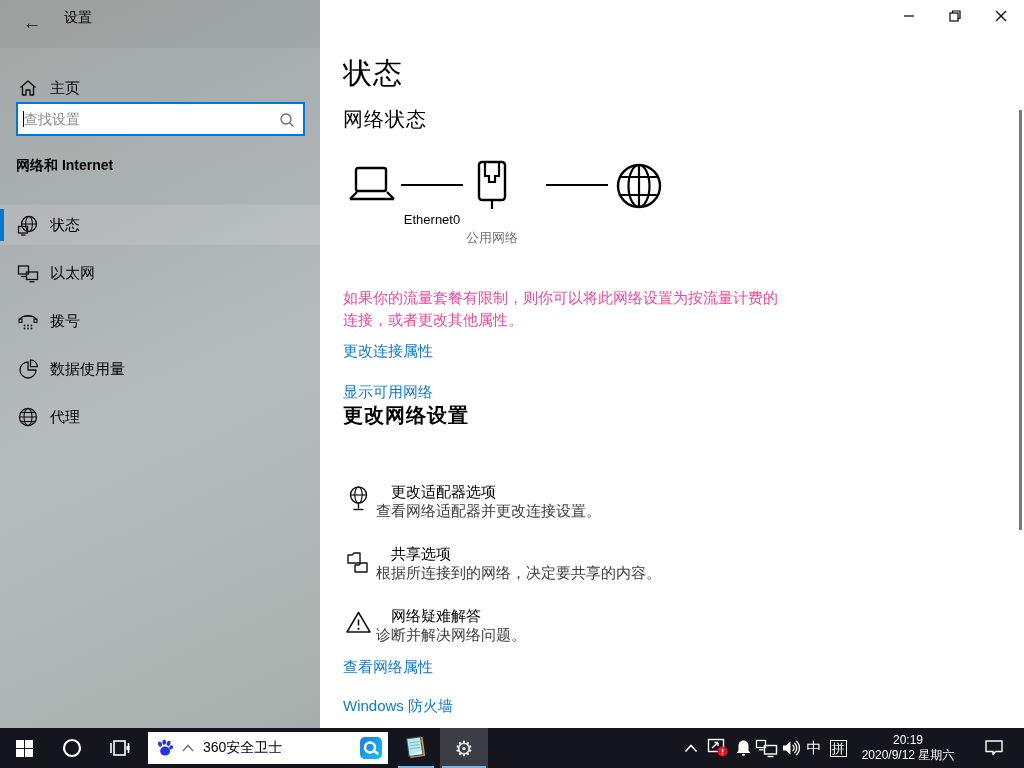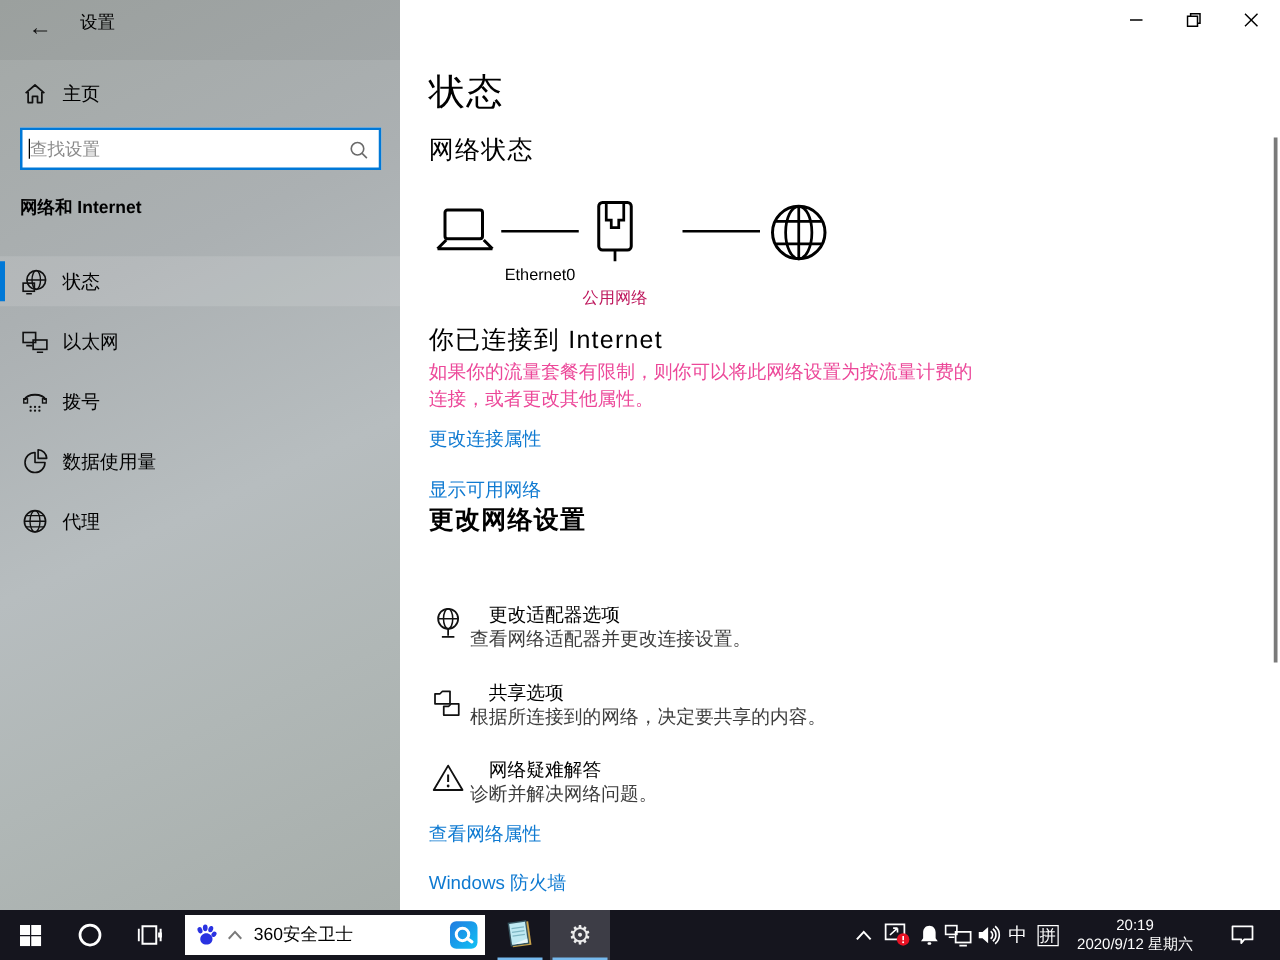--- a/index.html
+++ b/index.html
@@ -11,21 +11,21 @@
   #window { position:absolute; left:0; top:0; width:1024px; height:728px; background:#fff; }
 
   
   #sidebar { position:absolute; left:0; top:0; width:320px; height:728px;
     background:linear-gradient(155deg,#a3a8a6 0%,#abb0b2 30%,#b7bdbf 55%,#b0b7b6 75%,#a7aeab 100%); }
   #sidebar .titleband { position:absolute; left:0; top:0; width:320px; height:48px; background:rgba(0,0,0,0.045); }
   .back-btn { position:absolute; left:14px; top:5px; width:36px; height:36px; border:none; background:transparent;
     font-size:19px; color:#111; cursor:pointer; }
   .app-title { position:absolute; left:64px; top:9px; font-size:14px; color:#000; }
 
-  .home-row { position:absolute; left:0; top:58px; width:384px; height:36px; cursor:pointer; }
+  .home-row { position:absolute; left:0; top:71px; width:384px; height:36px; cursor:pointer; }
   .home-row svg { position:absolute; left:18px; top:7px; }
   .home-row .lbl { position:absolute; left:50px; top:8px; font-size:15px; color:#000; }
 
   .searchbox { position:absolute; left:16px; top:102px; width:289px; height:34px; background:#fff;
     border:2px solid #0078d7; }
   .searchbox input { position:absolute; left:6px; top:0; width:250px; height:30px; border:none; outline:none;
     background:transparent; font-size:14px; color:#000; font-family:inherit; }
   .searchbox input::placeholder { color:#8a8a8a; opacity:1; }
   .searchbox .caret { position:absolute; left:5px; top:7px; width:1px; height:16px; background:#000; }
   .searchbox .mag { position:absolute; right:7px; top:7px; }
@@ -54,21 +54,21 @@
 
   
   .diagram { position:absolute; left:23px; top:160px; width:420px; height:90px; }
   .diagram .laptop { position:absolute; left:4px; top:6px; }
   .diagram .wire1 { position:absolute; left:58px; top:24px; width:62px; height:2px; background:#000; }
   .diagram .plug { position:absolute; left:130px; top:0px; }
   .diagram .wire2 { position:absolute; left:203px; top:24px; width:62px; height:2px; background:#000; }
   .diagram .globe { position:absolute; left:272px; top:2px; }
   .diagram .cap1 { position:absolute; left:149px; top:52px; width:120px; transform:translateX(-50%); margin-left:0;
     text-align:center; font-size:13px; color:#000; left:89px; }
-  .diagram .cap2 { position:absolute; left:89px; top:69px; width:120px; text-align:center; font-size:13px; color:#be185d; }
+  .diagram .cap2 { position:absolute; left:89px; top:69px; width:120px; text-align:center; font-size:13px; color:#737373; }
 
   .desc { position:absolute; left:23px; top:287px; width:445px; font-size:15px; line-height:22px; color:#ec4899; }
   .link { position:absolute; left:23px; font-size:15px; color:#0f7ad1; text-decoration:none; cursor:pointer; }
   #link-change-conn { top:342px; }
   #link-show-nets  { top:383px; }
   #link-view-props { top:658px; }
   #link-firewall   { top:697px; }
 
   .setting-item { position:absolute; left:25px; width:480px; height:44px; cursor:pointer; }
   #si-0 { top:483px; } #si-1 { top:545px; } #si-2 { top:607px; }
@@ -252,21 +252,20 @@
           <circle cx="24" cy="24" r="21" fill="none" stroke="#000" stroke-width="2.4"></circle>
           <ellipse cx="24" cy="24" rx="10.5" ry="21" fill="none" stroke="#000" stroke-width="2.2"></ellipse>
           <line x1="24" y1="3" x2="24" y2="45" stroke="#000" stroke-width="2.2"></line>
           <line x1="5.5" y1="15" x2="42.5" y2="15" stroke="#000" stroke-width="2.2"></line>
           <line x1="5.5" y1="33" x2="42.5" y2="33" stroke="#000" stroke-width="2.2"></line>
         </svg>
         <div class="cap1">Ethernet0</div>
         <div class="cap2">公用网络</div>
       </div>
 
-      <div class="h2" id="connected-h">你已连接到 Internet</div>
       <div class="desc">如果你的流量套餐有限制，则你可以将此网络设置为按流量计费的连接，或者更改其他属性。</div>
 
       <a class="link" id="link-change-conn">更改连接属性</a>
       <a class="link" id="link-show-nets">显示可用网络</a>
 
       <div class="h2" id="change-h">更改网络设置</div>
 
       <div class="setting-item" id="si-0">
         <svg width="27" height="27" viewBox="0 0 27 27">
           <circle cx="13.5" cy="10" r="8" fill="none" stroke="#111" stroke-width="1.4"></circle>

